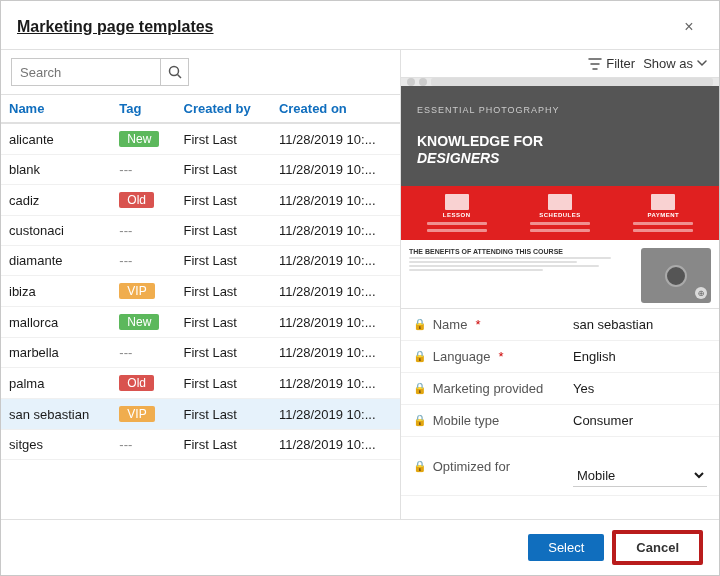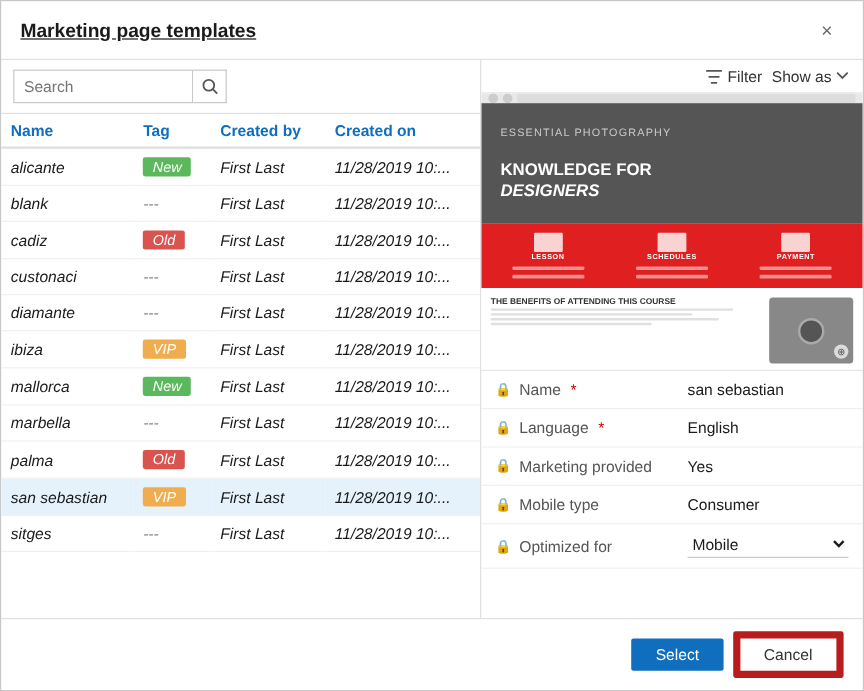--- a/index.html
+++ b/index.html
@@ -114,21 +114,20 @@
     tbody tr {
       border-bottom: 1px solid #f0f0f0;
       cursor: pointer;
     }
     tbody tr.selected { background: #e6f2fb; }
 
     tbody td {
       padding: 7px 8px;
       color: #1a1a1a;
       vertical-align: middle;
-      font-style: italic;
     }
 
     .tag-badge {
       display: inline-block;
       padding: 1px 8px;
       border-radius: 2px;
       font-size: 12px;
       font-weight: 500;
       color: #fff;
     }
@@ -371,20 +370,21 @@
       font-size: 11px;
     }
 
     
     .select-dropdown {
       display: flex;
       gap: 4px;
       width: 100%;
       border-bottom: 1px solid #ccc;
       padding-bottom: 2px;
+      margin-top: 22px;
     }
 
     .select-dropdown select {
       border: none;
       outline: none;
       font-size: 13px;
       color: #1a1a1a;
       background: transparent;
       flex: 1;
       cursor: pointer;
@@ -406,25 +406,26 @@
       border: none;
       padding: 6px 20px;
       font-size: 13px;
       cursor: pointer;
       border-radius: 2px;
     }
 
     .btn-cancel {
       background: #fff;
       color: #333;
-      border: 6px solid #b91c1c;
+      border: 4px solid #b91c1c;
       padding: 6px 20px;
       font-size: 13px;
       cursor: pointer;
       border-radius: 2px;
+      font-weight: bold;
     }
 
     
     .table-container::-webkit-scrollbar { width: 6px; }
     .table-container::-webkit-scrollbar-thumb { background: #c8c8c8; border-radius: 3px; }
 
     .details-panel::-webkit-scrollbar { width: 6px; }
     .details-panel::-webkit-scrollbar-thumb { background: #c8c8c8; border-radius: 3px; }
   </style>
 </head>

